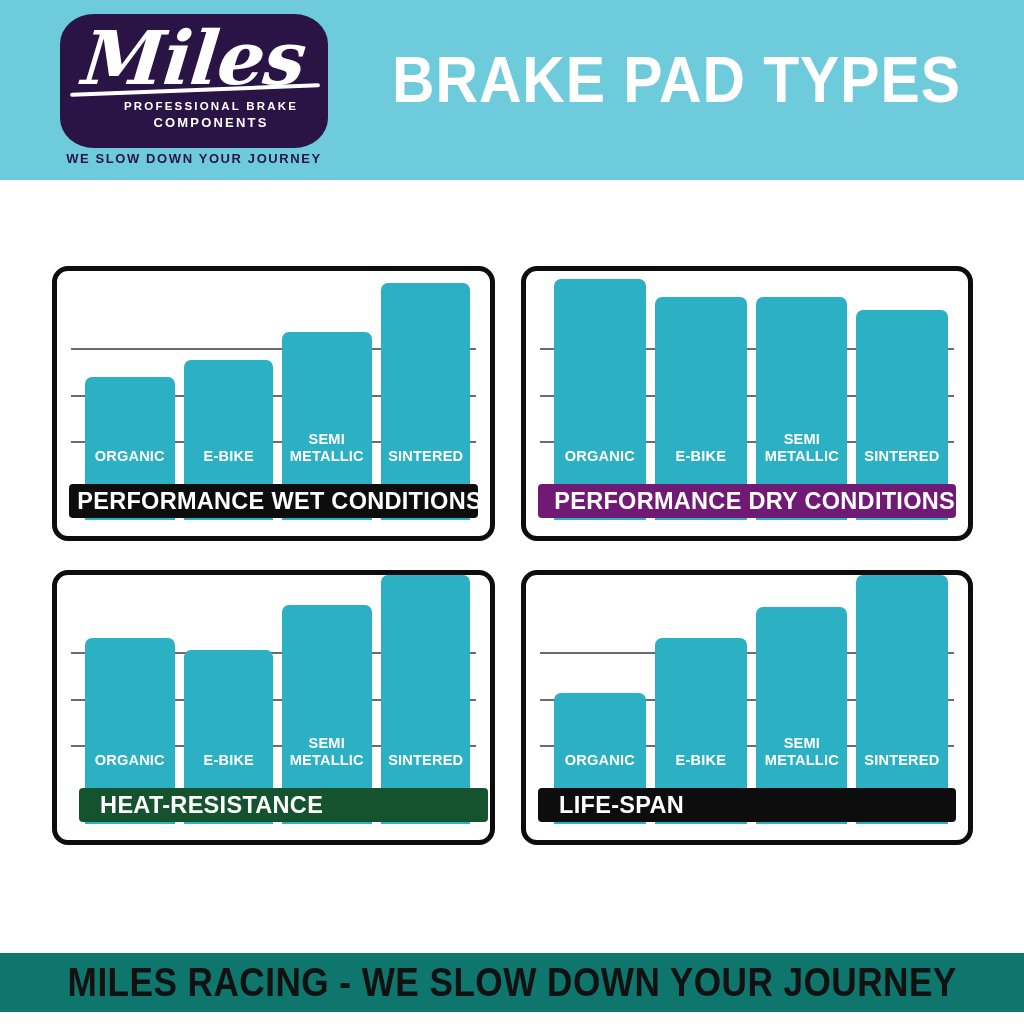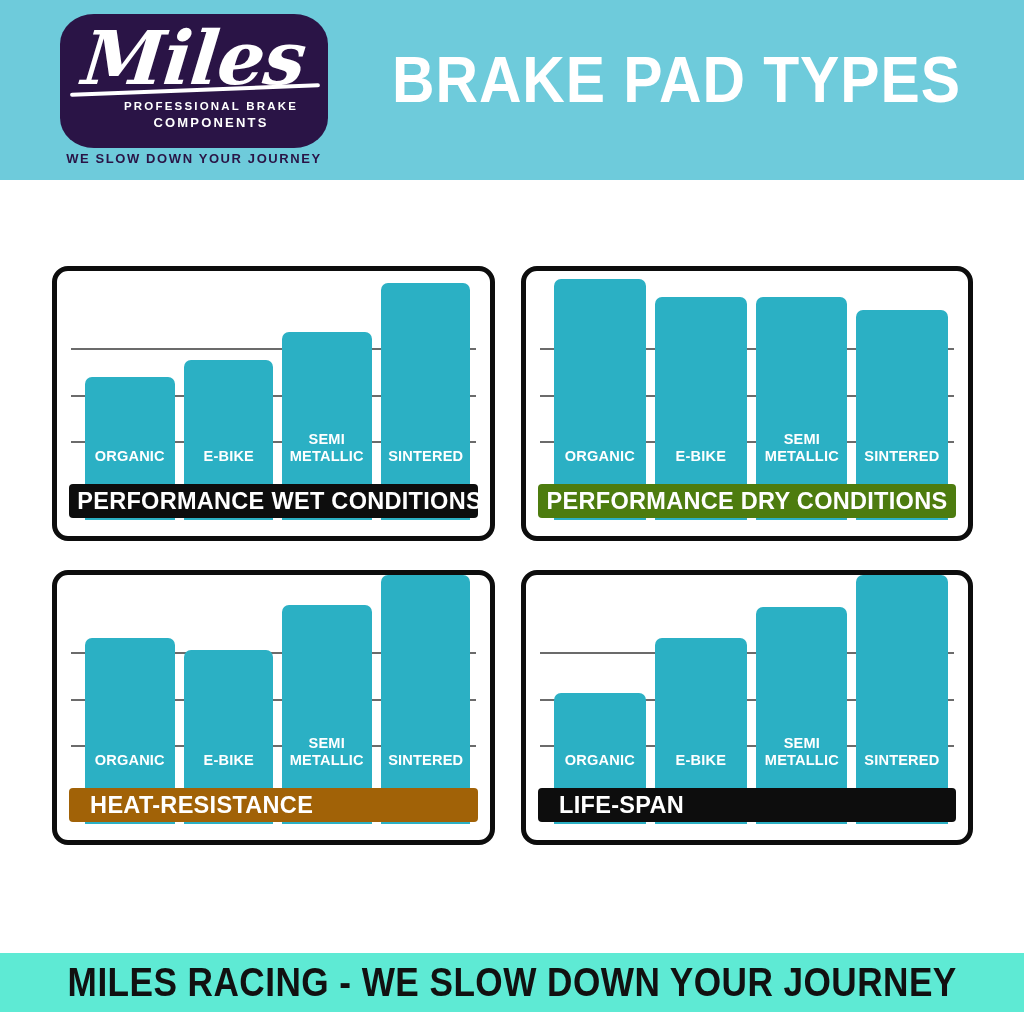--- a/index.html
+++ b/index.html
@@ -135,21 +135,21 @@
     padding-left:22px;
     white-space:nowrap;
     transform:scaleX(0.96);
     transform-origin:left center;
   }
   .label-bar.centered .label-bar-text { padding-left:0; width:100%; text-align:center; transform:scaleX(0.96); transform-origin:center center; }
 
   
   .footer {
     position:absolute; left:0; top:953px; width:1024px; height:59px;
-    background:#5eead4;
+    background:#0f766e;
     display:flex; align-items:center; justify-content:center;
   }
   .footer-text {
     font-family:"Liberation Sans", sans-serif;
     font-weight:700;
     font-size:40px;
     color:#111111;
     letter-spacing:0.5px;
     transform:scaleX(0.88);
     white-space:nowrap;
@@ -232,21 +232,21 @@
                 <div>SEMI</div>
                 <div>METALLIC</div>
               </div>
             </div>
             <div class="bar" style="left: 302.25px; width: 91.75px; height: 210.43px; background: rgb(43, 176, 196);">
               <div class="bar-label" style="bottom: 56px;">
                 <div>SINTERED</div>
               </div>
             </div>
           </div>
-          <div class="label-bar centered" style="background: #4d7c0f;">
+          <div class="label-bar centered" style="background: #701a75; padding-left: 8px;">
             <div class="label-bar-text">PERFORMANCE DRY CONDITIONS</div>
           </div>
         </div>
     </div>
     <div class="card c2">
       <div class="plot">
           <div class="gridlines">
             <div class="gline" style="bottom: 92.69px; background: rgb(107, 107, 107);"></div>
             <div class="gline" style="bottom: 139.38px; background: rgb(107, 107, 107);"></div>
             <div class="gline" style="bottom: 186.07px; background: rgb(107, 107, 107);"></div>
@@ -267,21 +267,21 @@
                 <div>SEMI</div>
                 <div>METALLIC</div>
               </div>
             </div>
             <div class="bar" style="left: 295.5px; width: 89.5px; height: 249px; background: rgb(43, 176, 196);">
               <div class="bar-label" style="bottom: 56px;">
                 <div>SINTERED</div>
               </div>
             </div>
           </div>
-          <div class="label-bar" style="background: #a16207;">
+          <div class="label-bar" style="background: #14532d; margin-left: 10px;">
             <div class="label-bar-text">HEAT-RESISTANCE</div>
           </div>
         </div>
     </div>
     <div class="card c3">
       <div class="plot">
           <div class="gridlines">
             <div class="gline" style="bottom: 92.69px; background: rgb(107, 107, 107);"></div>
             <div class="gline" style="bottom: 139.38px; background: rgb(107, 107, 107);"></div>
             <div class="gline" style="bottom: 186.07px; background: rgb(107, 107, 107);"></div>

